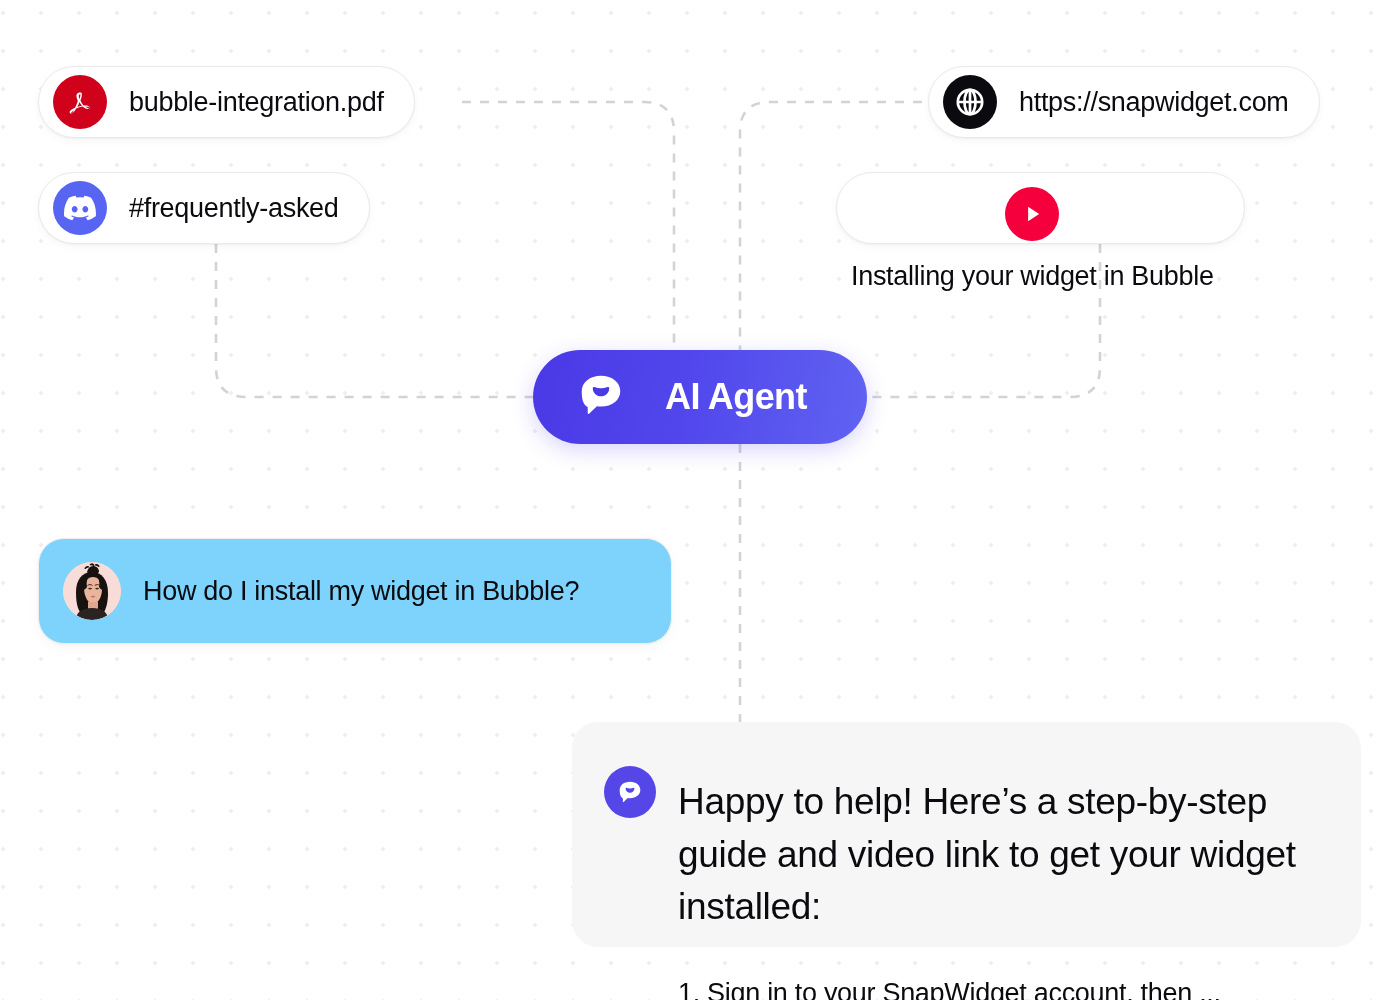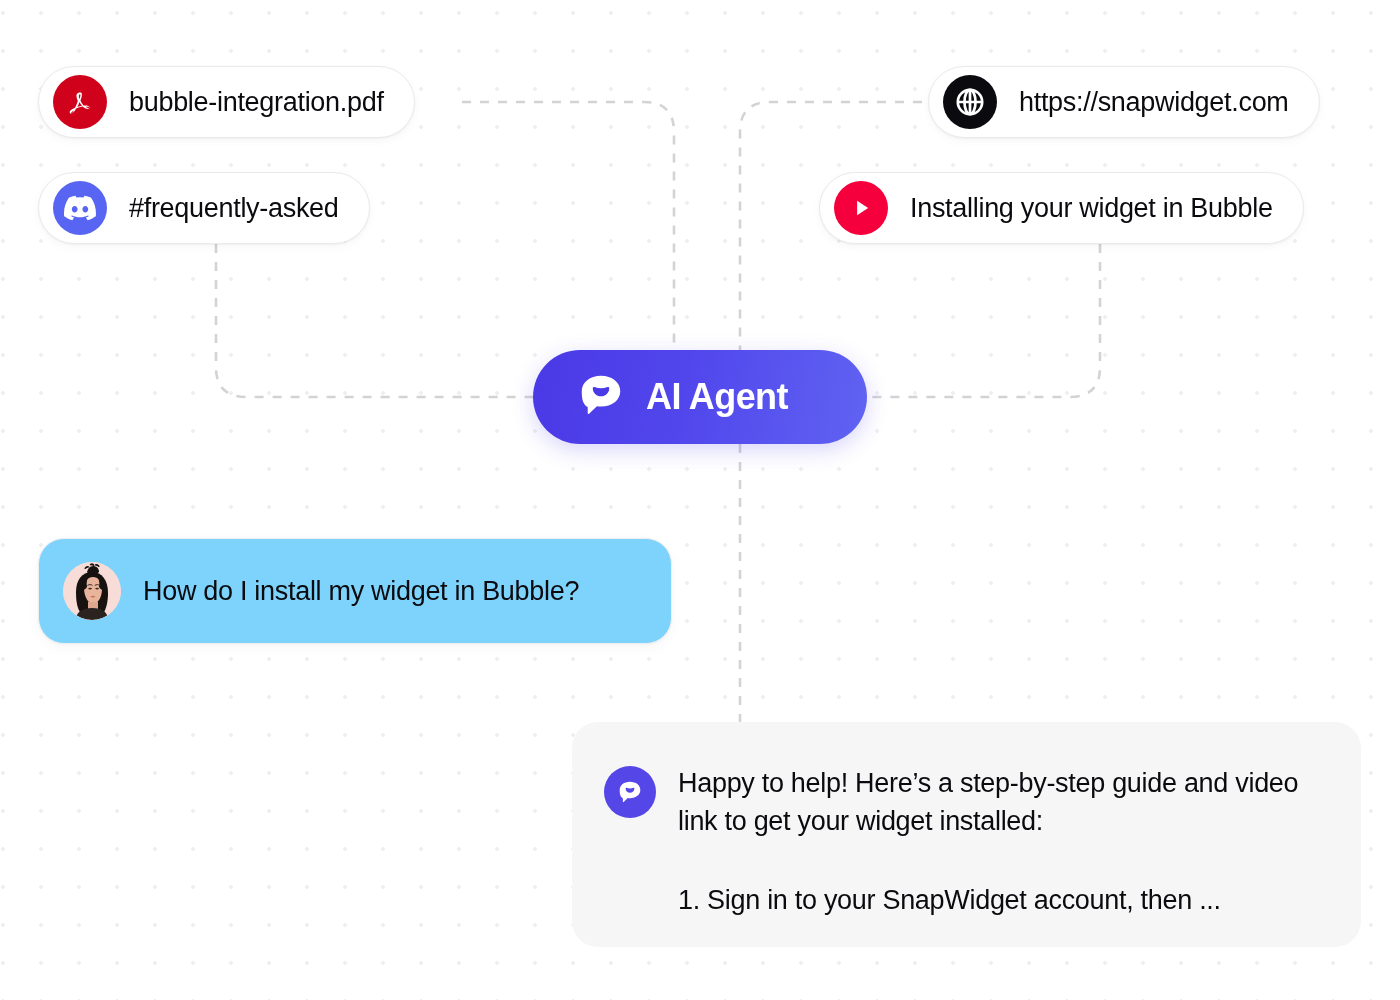--- a/index.html
+++ b/index.html
@@ -73,39 +73,39 @@
     border-radius: 50%;
     display: flex;
     align-items: center;
     justify-content: center;
     overflow: hidden;
   }
 
   #chip-pdf       { left: 38px;  top: 66px; }
   #chip-discord   { left: 38px;  top: 172px; }
   #chip-url       { left: 928px; top: 66px; }
-  #chip-video     { left: 819px; top: 172px; }
+  #chip-video     { left: 836px; top: 172px; flex-direction: column; }
 
   .icon-pdf     { background: #D0021B; }
   .icon-discord { background: #5865F2; }
   .icon-globe   { background: #0B0B0F; }
   .icon-youtube { background: #F5003C; }
 
   
   #ai-agent {
     position: absolute;
     left: 533px;
     top: 350px;
     width: 334px;
     height: 94px;
     border-radius: 999px;
     background: linear-gradient(100deg, #4A39E6 0%, #5146EC 45%, #6063F2 100%);
     display: flex;
     align-items: center;
-    gap: 17px;
+    gap: 36px;
     padding-left: 40px;
     box-shadow: 0 6px 22px rgba(77,62,232,0.22);
   }
   #ai-agent .agent-label {
     font-size: 36px;
     font-weight: bold;
     color: #ffffff;
     letter-spacing: -0.6px;
   }
 
@@ -160,25 +160,26 @@
     display: flex;
     align-items: center;
     justify-content: center;
     margin-top: 2px;
   }
   #ai-response .resp-body {
     display: flex;
     flex-direction: column;
   }
   #ai-response .resp-text {
-    font-size: 27px;
+    font-size: 37px;
     line-height: 1.42;
     color: #0B0B0F;
     letter-spacing: -0.3px;
     max-width: 648px;
+    margin-top: 12px;
   }
   #ai-response .resp-step {
     font-size: 27px;
     line-height: 1.42;
     color: #0B0B0F;
     letter-spacing: -0.3px;
     margin-top: 40px;
     white-space: nowrap;
   }
 </style>

